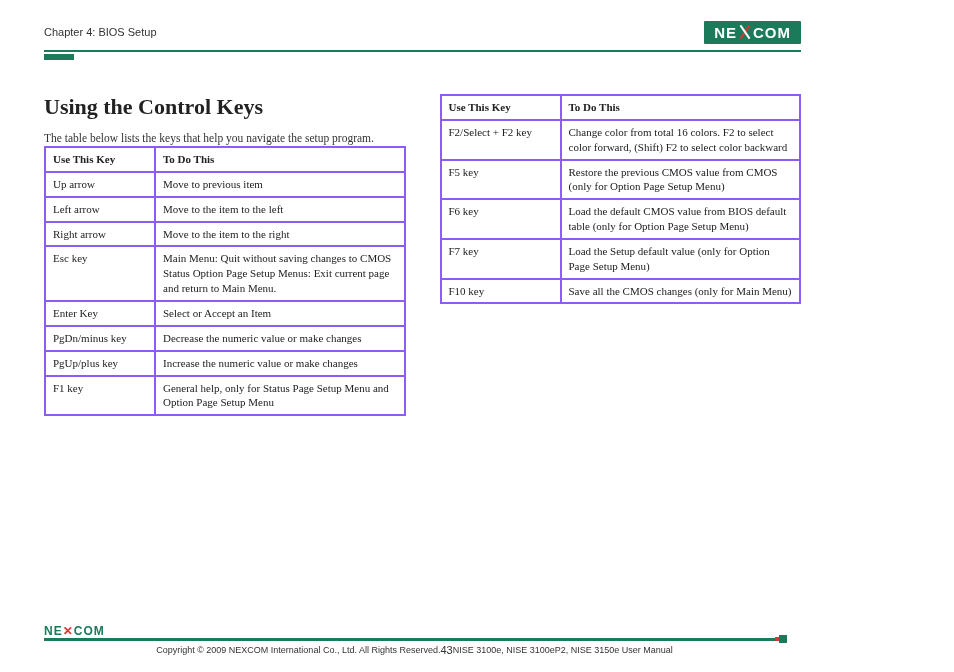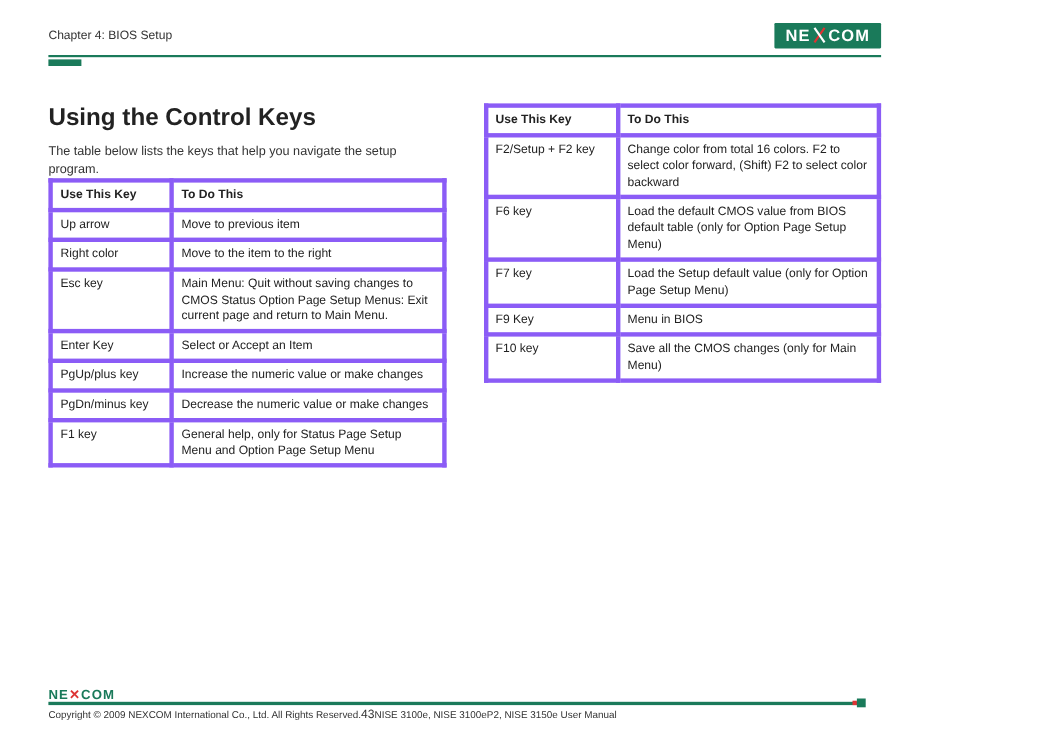--- a/index.html
+++ b/index.html
@@ -8,33 +8,33 @@
   .header-row { display: flex; justify-content: space-between; align-items: center; height: 24px; }
   .chapter { font-size: 11px; color: #333; }
   .logo-box { background: #1a7a5a; color: #fff; font-weight: bold; font-size: 15px; letter-spacing: 1px; padding: 3px 10px; display: flex; align-items: center; border-radius: 1px; }
   .logo-x { display:inline-block; width:14px; height:14px; margin:0 1px; position:relative; }
   .logo-x::before, .logo-x::after { content:""; position:absolute; left:6px; top:-1px; width:2px; height:16px; background:#fff; }
   .logo-x::before { transform: rotate(35deg); background:#d33; }
   .logo-x::after { transform: rotate(-35deg); }
   .hr-top { height:2px; background:#1a7a5a; margin-top:6px; position:relative; }
   .hr-top::before { content:""; position:absolute; left:-0px; top:4px; width:30px; height:6px; background:#1a7a5a; }
   .content { display:flex; gap:34px; margin-top:42px; }
-  .col { flex:1; min-width:0; }
+  .col { flex:1; min-width:0;font-family:Liberation Serif, serif; }
   .title { font-size:22px; font-weight:600; color:#222; margin-bottom:10px; }
   .intro { font-size:11.5px; color:#333; line-height:1.4; }
   table { border-collapse: collapse; width:100%; font-size:11px; }
-  th, td { border:4px solid #8b5cf6; padding:4px 7px; text-align:left; vertical-align:top; line-height:1.35; }
+  th, td { border:2px solid #8b5cf6; padding:4px 7px; text-align:left; vertical-align:top; line-height:1.35; }
   th { font-weight:700; }
   th.k { width:110px; }
   th.k2 { width:120px; }
   .footer { position:absolute; left:44px; right:44px; bottom:16px; }
   .footer-bar { height:3px; background:#1a7a5a; margin-bottom:3px; position:relative; }
   .footer-bar::after { content:""; position:absolute; right:-2px; top:-3px; width:8px; height:8px; background:#1a7a5a; }
   .footer-bar::before { content:""; position:absolute; right:6px; top:-1px; width:4px; height:4px; background:#d33; }
-  .footer-row { display:flex; justify-content:flex-start; align-items:center; font-size:9px; color:#333; }
+  .footer-row { display:flex; justify-content:center; align-items:center; font-size:9px; color:#333; }
   .footer-logo { font-weight:bold; font-size:12px; color:#1a7a5a; letter-spacing:1px; display:flex; align-items:center; }
   .footer-logo .fx { color:#d33; font-weight:bold; }
   .pagenum { font-weight:400; font-size:11px; }
 </style>
 </head>
 <body>
 
 <div class="page">
   <div class="header-row">
     <div class="chapter">Chapter 4: BIOS Setup</div>
@@ -56,71 +56,75 @@
             <th class="k">Use This Key</th>
             <th>To Do This</th>
           </tr>
         </thead>
         <tbody>
           <tr>
               <td>Up arrow</td>
               <td>Move to previous item</td>
             </tr>
           <tr>
-              <td>Right color</td>
+              <td>Left arrow</td>
+              <td>Move to the item to the left</td>
+            </tr>
+          <tr>
+              <td>Right arrow</td>
               <td>Move to the item to the right</td>
             </tr>
           <tr>
               <td>Esc key</td>
               <td>Main Menu: Quit without saving changes to CMOS Status
 Option Page Setup Menus: Exit current page and return to Main Menu.</td>
             </tr>
           <tr>
               <td>Enter Key</td>
               <td>Select or Accept an Item</td>
             </tr>
           <tr>
+              <td>PgDn/minus key</td>
+              <td>Decrease the numeric value or make changes</td>
+            </tr>
+          <tr>
               <td>PgUp/plus key</td>
               <td>Increase the numeric value or make changes</td>
-            </tr>
-          <tr>
-              <td>PgDn/minus key</td>
-              <td>Decrease the numeric value or make changes</td>
             </tr>
           <tr>
               <td>F1 key</td>
               <td>General help, only for Status Page Setup Menu and Option Page Setup Menu</td>
             </tr>
         </tbody>
       </table>
     </div>
     <div class="col">
       <table>
         <thead>
           <tr>
             <th class="k2">Use This Key</th>
             <th>To Do This</th>
           </tr>
         </thead>
         <tbody>
           <tr>
-              <td>F2/Setup + F2 key</td>
+              <td>F2/Select + F2 key</td>
               <td>Change color from total 16 colors. F2 to select color forward, (Shift) F2 to select color backward</td>
+            </tr>
+          <tr>
+              <td>F5 key</td>
+              <td>Restore the previous CMOS value from CMOS (only for Option Page Setup Menu)</td>
             </tr>
           <tr>
               <td>F6 key</td>
               <td>Load the default CMOS value from BIOS default table (only for Option Page Setup Menu)</td>
             </tr>
           <tr>
               <td>F7 key</td>
               <td>Load the Setup default value (only for Option Page Setup Menu)</td>
-            </tr>
-          <tr>
-              <td>F9 Key</td>
-              <td>Menu in BIOS</td>
             </tr>
           <tr>
               <td>F10 key</td>
               <td>Save all the CMOS changes (only for Main Menu)</td>
             </tr>
         </tbody>
       </table>
     </div>
   </div>
 

